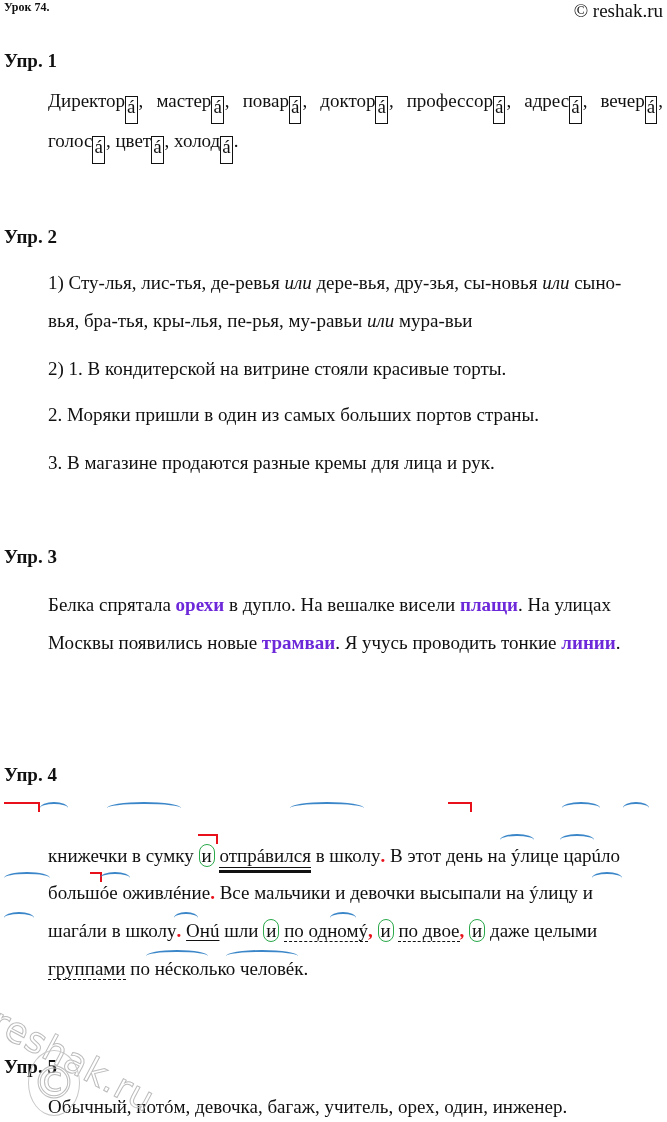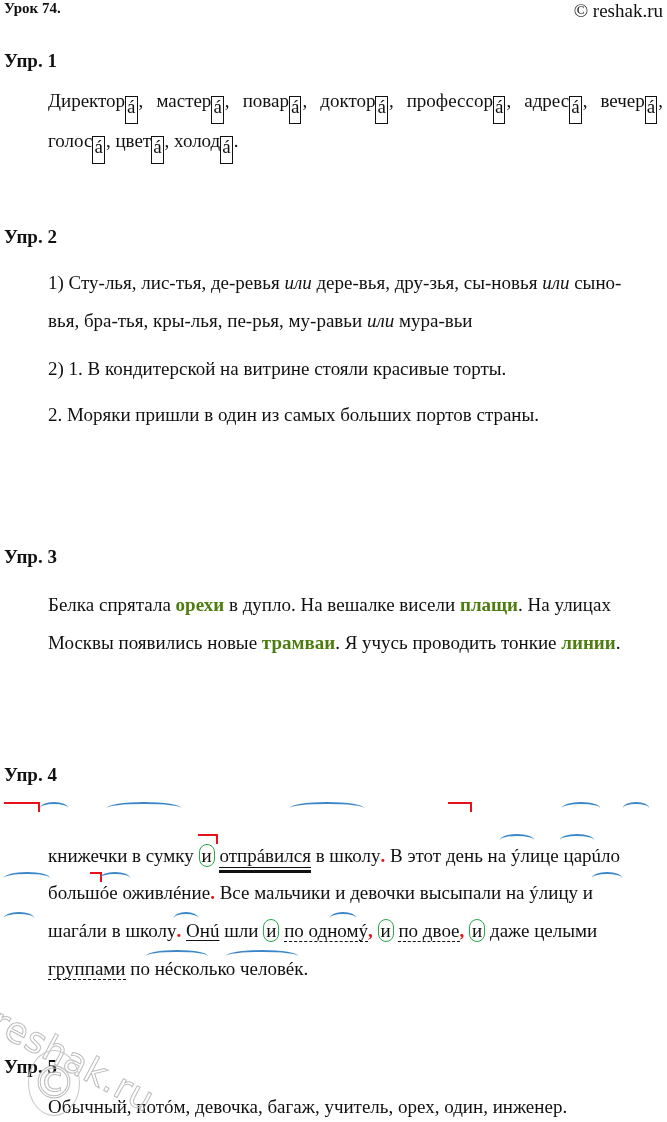--- a/index.html
+++ b/index.html
@@ -3,27 +3,27 @@
 <meta charset="utf-8">
 <style>
   html, body { margin: 0; padding: 0; background: #ffffff; }
   body {
     width: 667px; height: 1122px; position: relative; overflow: hidden;
     font-family: "Liberation Serif", "DejaVu Serif", serif;
     color: #111111;
   }
   .page { position: absolute; left: 0; top: 0; width: 667px; height: 1122px; }
   .hdr { position: absolute; top: 0; left: 4px; right: 4px; height: 24px; }
-  .lesson { position: absolute; left: 0; top: 0; font-weight: bold; font-size: 15px; }
+  .lesson { position: absolute; left: 0; top: 0; font-weight: bold; font-size: 12px; }
   .copy { position: absolute; right: 0; top: 0; font-size: 19px; }
   .ex-title { position: absolute; left: 4px; font-weight: bold; font-size: 19px; }
   .line { position: absolute; left: 4px; right: 4px; font-size: 19px; white-space: nowrap; margin-left: 44px; }
   .just { display: flex; justify-content: space-between; }
   .it { font-style: italic; }
-  .red { color: #4d7c0f; font-weight: bold; }
+  .red { color: #6d28d9; font-weight: bold; }
   .redp { color: #e8101a; font-weight: bold; }
   .box { border: 1px solid #111; padding: 0 1px; margin: 0 1px 0 0; display: inline-block; line-height: 20px; height: 26px; vertical-align: -6px; position: relative; }
   .circ { border: 1.5px solid #2aa84a; border-radius: 9px; padding: 0 2px; }
   .u1 { text-decoration: underline; text-underline-offset: 3px; }
   .u3 { border-bottom: 4px double #111; padding-bottom: 1px; box-shadow: 0 2px 0 #111; }
   .udash { border-bottom: 1.5px dashed #111; }
   .arc { position: absolute; border-top: 2px solid #3a86c8; border-radius: 50% 50% 0 0; height: 10px; }
   .pref { position: absolute; border-top: 2.5px solid #e8101a; border-right: 2.5px solid #e8101a; height: 8px; }
   .wm {
     position: absolute; left: 4px; top: 1000px; font-family: "DejaVu Sans", sans-serif;
@@ -65,20 +65,21 @@
 
   <div class="ex-title" style="top:226px">Упр. 2</div>
   <div class="line just" style="top:272px">
     <span><span>1) Сту-лья, лис-тья, де-ревья</span> <span class="it">или</span> <span>дере-вья, дру-зья, сы-новья</span> <span class="it">или</span> <span>сыно-</span></span>
   </div>
   <div class="line" style="top:310px">
     <span>вья, бра-тья, кры-лья, пе-рья, му-равьи</span> <span class="it">или</span> <span>мура-вьи</span>
   </div>
   <div class="line" style="top:358px">2) 1. В кондитерской на витрине стояли красивые торты.</div>
   <div class="line" style="top:404px">2. Моряки пришли в один из самых больших портов страны.</div>
+  <div class="line" style="top:452px">3. В магазине продаются разные кремы для лица и рук.</div>
 
   <div class="ex-title" style="top:546px">Упр. 3</div>
   <div class="line just" style="top:594px">
     <span><span>Белка спрятала </span><span class="red">орехи</span><span> в дупло. На вешалке висели </span><span class="red">плащи</span><span>. На улицах</span></span>
   </div>
   <div class="line just" style="top:632px">
     <span><span>Москвы появились новые </span><span class="red">трамваи</span><span>. Я учусь проводить тонкие </span><span class="red">линии</span><span>.</span></span>
   </div>
 
   <div class="ex-title" style="top:764px">Упр. 4</div>

